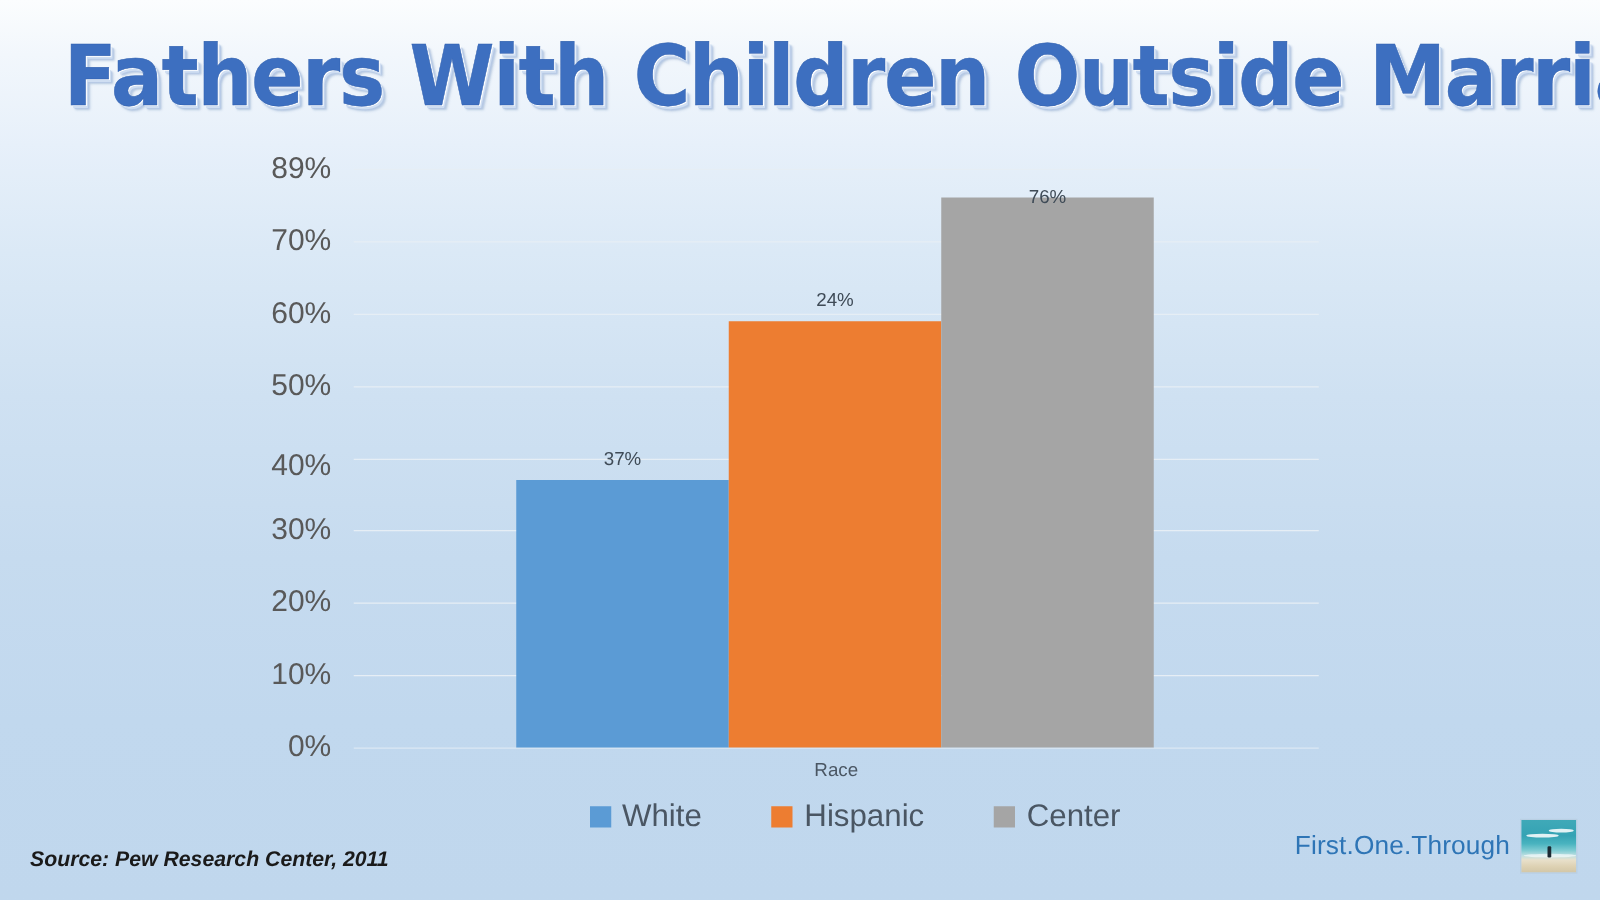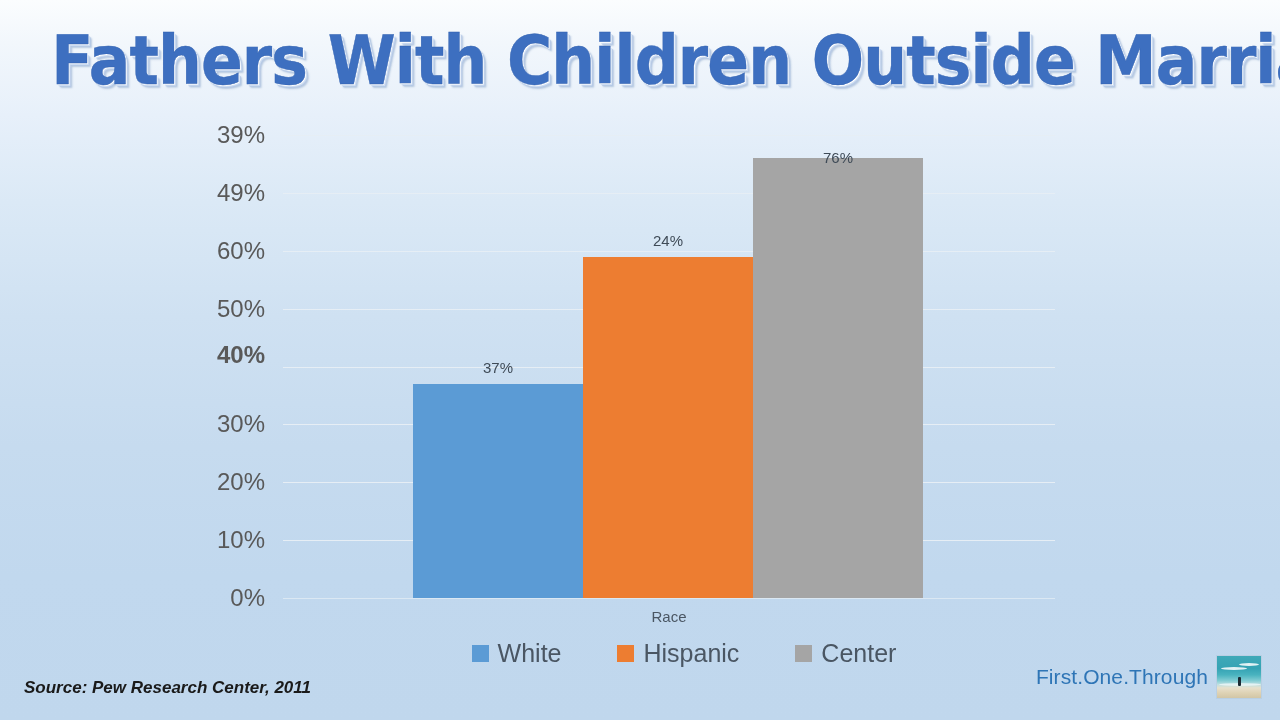--- a/index.html
+++ b/index.html
@@ -217,34 +217,34 @@
         </div>
         <div class="ytick-wrap" style="top: 526.125px;">
           <div class="ytick">10%</div>
         </div>
         <div class="ytick-wrap" style="top: 468.25px;">
           <div class="ytick">20%</div>
         </div>
         <div class="ytick-wrap" style="top: 410.375px;">
           <div class="ytick">30%</div>
         </div>
-        <div class="ytick-wrap" style="top: 341px; font-weight: bold;">
+        <div class="ytick-wrap" style="top: 359px;">
           <div class="ytick">40%</div>
         </div>
         <div class="ytick-wrap" style="top: 294.625px;">
           <div class="ytick">50%</div>
         </div>
         <div class="ytick-wrap" style="top: 236.75px;">
           <div class="ytick">60%</div>
         </div>
         <div class="ytick-wrap" style="top: 178.875px;">
-          <div class="ytick">49%</div>
+          <div class="ytick">70%</div>
         </div>
         <div class="ytick-wrap" style="top: 121px;">
-          <div class="ytick">39%</div>
+          <div class="ytick">89%</div>
         </div>
       </div>
     <div id="bars">
         <div class="bar" style="left: 413px; width: 170px; height: 214.137px; background: rgb(91, 155, 213);"></div>
         <div class="bar-label" style="left: 413px; width: 170px; top: 358.863px;">37%</div>
         <div class="bar" style="left: 583px; width: 170px; height: 341.462px; background: rgb(237, 125, 49);"></div>
         <div class="bar-label" style="left: 583px; width: 170px; top: 231.537px;">24%</div>
         <div class="bar" style="left: 753px; width: 170px; height: 439.85px; background: rgb(165, 165, 165);"></div>
         <div class="bar-label" style="left: 753px; width: 170px; top: 133.15px; margin-top: 16px;">76%</div>
       </div>

